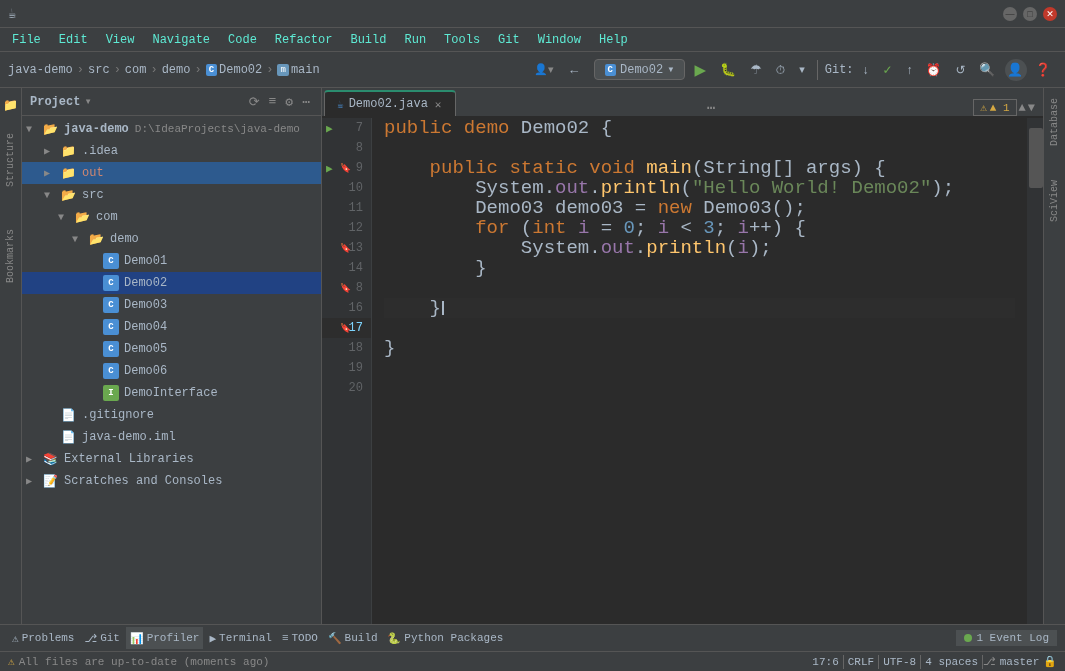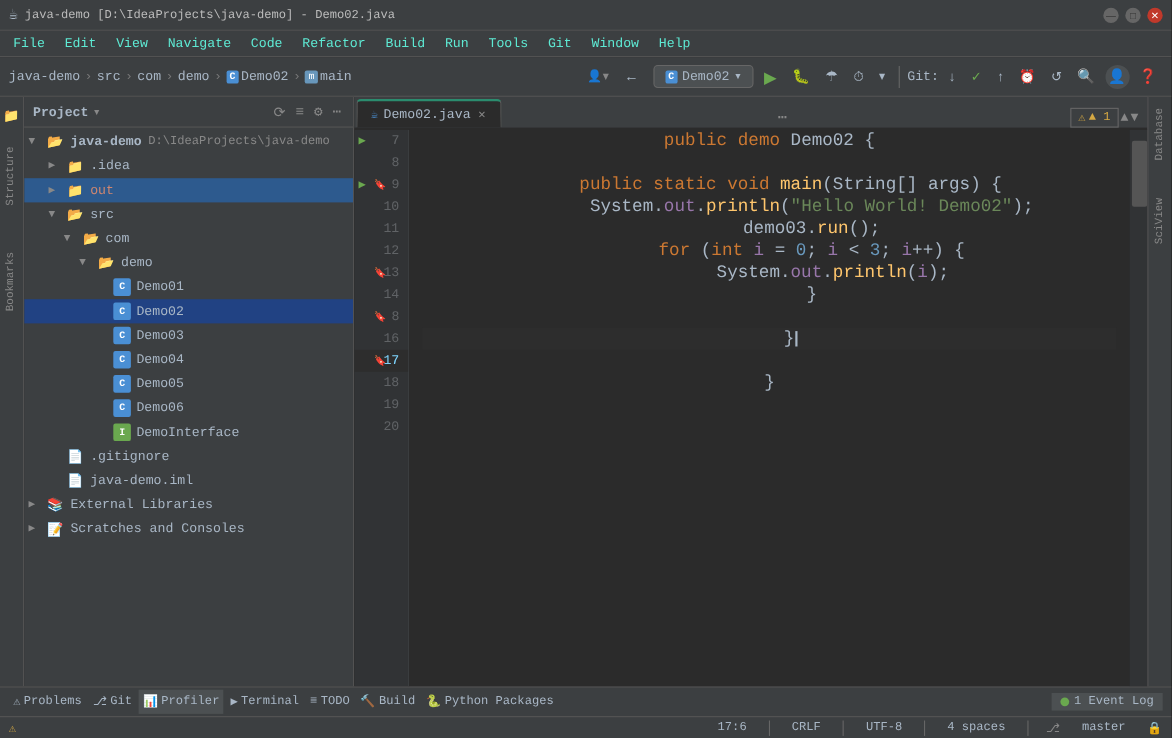--- a/index.html
+++ b/index.html
@@ -328,22 +328,21 @@
     #code-content {
       flex: 1;
       overflow: auto;
       padding: 0 8px;
     }
     .code-line {
       height: 20px;
       display: flex;
       align-items: center;
       white-space: pre;
-      font-size: 16px;
-      justify-content: center;
+      font-size: 19px;
     }
     
     .kw { color: #cc7832; }
     .type { color: #a9b7c6; }
     .fn { color: #ffc66d; }
     .str { color: #6a8759; }
     .num { color: #6897bb; }
     .var { color: #9876aa; }
     .field { color: #9876aa; }
     .plain { color: #a9b7c6; }
@@ -434,21 +433,20 @@
     ::-webkit-scrollbar-thumb { background: #555; border-radius: 3px; }
   </style>
 </head>
 <body>
 
 <div id="app" style="display:flex;flex-direction:column;height:671px;width:1065px;overflow:hidden;">
 
   <div id="title-bar">
     <div id="title-left">
       <span style="font-size:14px;">☕</span>
-      <span id="title-text">java-demo [D:\IdeaProjects\java-demo] - Demo02.java</span>
     </div>
     <div id="title-controls" style="display:flex;gap:6px;align-items:center;">
       <button class="win-btn" style="background:#666;">—</button>
       <button class="win-btn" style="background:#666;">□</button>
       <button class="win-btn" style="background:#c0392b;color:white;">✕</button>
     </div>
   </div>
 
   <div id="menu-bar">
     <span class="menu-item">File</span>
@@ -762,26 +760,26 @@
           <div class="code-line">
             <span class="plain">        System.</span>
             <span class="field">out</span>
             <span class="plain">.</span>
             <span class="fn">println</span>
             <span class="plain">(</span>
             <span class="str">"Hello World! Demo02"</span>
             <span class="plain">);</span>
           </div>
 
-
           <div class="code-line">
-            <span class="plain">        demo03.</span>
-            <span class="fn">run</span>
-            <span class="plain">();</span>
-          </div>
+            <span class="plain">        Demo03 demo03 = </span>
+            <span class="kw">new</span>
+            <span class="plain"> Demo03();</span>
+          </div>
+
 
           <div class="code-line">
             <span class="plain">        </span>
             <span class="kw">for</span>
             <span class="plain"> (</span>
             <span class="kw">int</span>
             <span class="plain"> </span>
             <span class="var">i</span>
             <span class="plain"> = </span>
             <span class="num">0</span>
@@ -871,21 +869,22 @@
       <div style="margin-left:auto;display:flex;align-items:center;">
         <div class="event-log">
           <span class="notification-dot"></span>
           <span>1 Event Log</span>
         </div>
       </div>
     </div>
 
     <div id="status-bar" style="background:#3c3f41;height:20px;display:flex;align-items:center;padding:0 8px;border-top:1px solid #555;gap:4px;">
       <span style="color:#d4a843;font-size:11px;">⚠</span>
-      <div class="status-right" style="margin-left:auto;display:flex;align-items:center;gap:16px;">
+      <span style="color:#888;font-size:11px;">All files are up-to-date (moments ago)</span>
+      <div class="status-right" style="margin-left:auto;display:flex;align-items:center;gap:0;">
         <span class="status-item">17:6</span>
         <span class="status-sep"></span>
         <span class="status-item">CRLF</span>
         <span class="status-sep"></span>
         <span class="status-item">UTF-8</span>
         <span class="status-sep"></span>
         <span class="status-item">4 spaces</span>
         <span class="status-sep"></span>
         <span style="color:#888;font-size:11px;">⎇</span>
         <span class="status-item">master</span>

